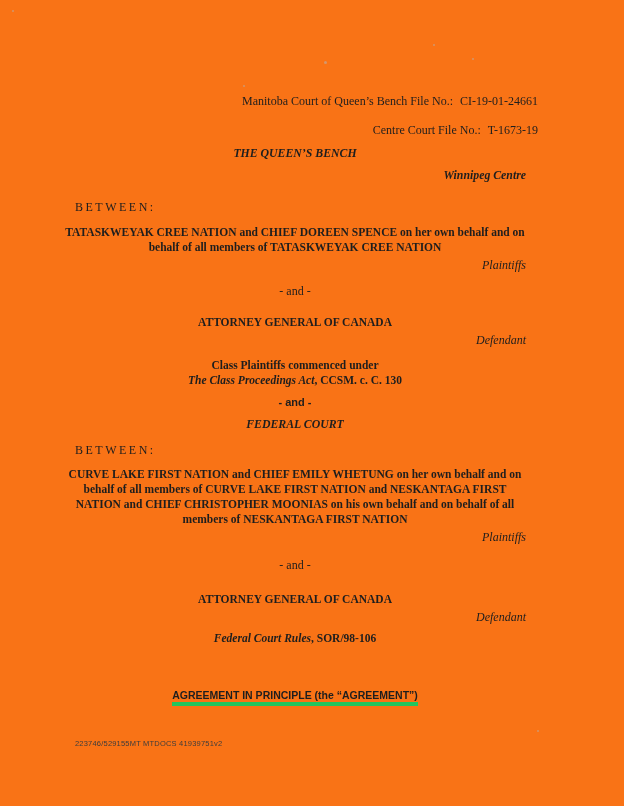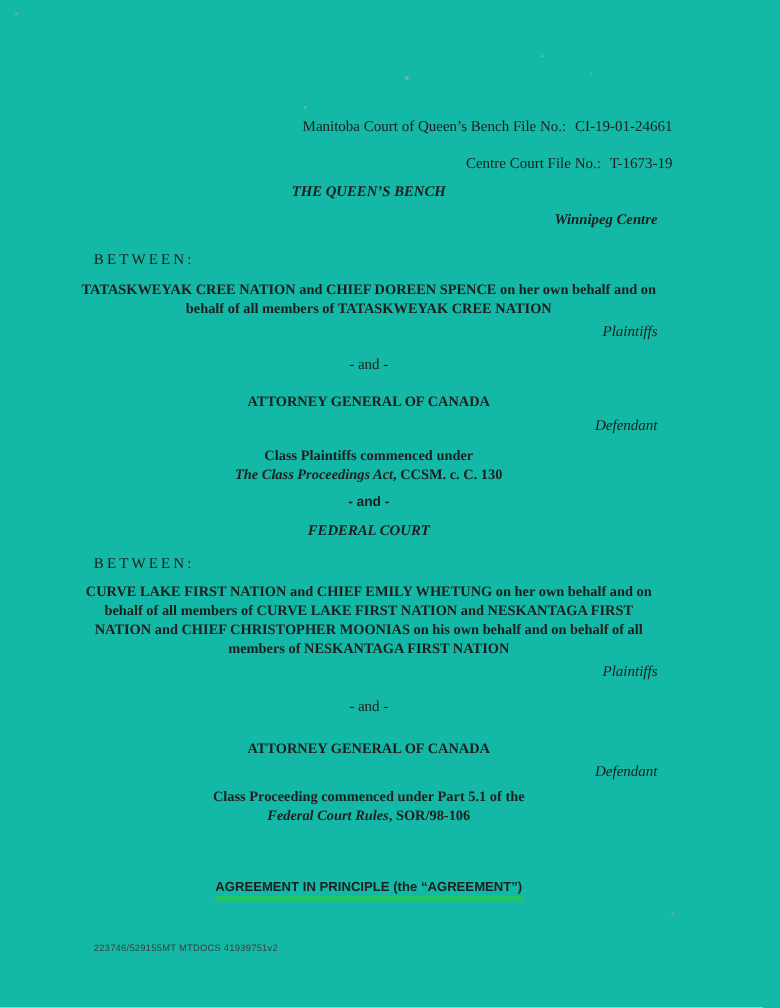--- a/index.html
+++ b/index.html
@@ -5,21 +5,21 @@
   html, body {
     margin: 0;
     padding: 0;
     background: #e8e8e8;
   }
   .page {
     position: relative;
     width: 624px;
     height: 806px;
     margin: 0 auto;
-    background: #14b8a6;
+    background: #f97316;
     font-family: "Liberation Serif", serif;
     color: #1e1e1e;
     overflow: hidden;
   }
   .content {
     position: absolute;
     left: 64px;
     top: 0;
     width: 462px;
   }
@@ -154,21 +154,20 @@
     <div class="sep-bold mt-andb">- and -</div>
     <div class="line court-head mt-fc">FEDERAL COURT</div>
 
     <div class="line between mt-bet2">BETWEEN:</div>
     <div class="party-para mt-p2">CURVE LAKE FIRST NATION and CHIEF EMILY WHETUNG on her own behalf and on behalf of all members of CURVE LAKE FIRST NATION and NESKANTAGA FIRST NATION and CHIEF CHRISTOPHER MOONIAS on his own behalf and on behalf of all members of NESKANTAGA FIRST NATION</div>
     <div class="line role mt-role2">Plaintiffs</div>
     <div class="line sep mt-and3">- and -</div>
     <div class="party-para mt-agc2">ATTORNEY GENERAL OF CANADA</div>
     <div class="line role mt-def2">Defendant</div>
     <div class="proceeding mt-proc2">
-      <div>Class Proceeding commenced under Part 5.1 of the</div>
       <div><span class="statute">Federal Court Rules</span><span>, SOR/98-106</span></div>
     </div>
 
     <div class="main-title mt-title"><span class="underlined">AGREEMENT IN PRINCIPLE (the “AGREEMENT”)</span></div>
 
     <div class="docid mt-docid">223746/529155MT MTDOCS 41939751v2</div>
 
   </div>
 </div>
 

